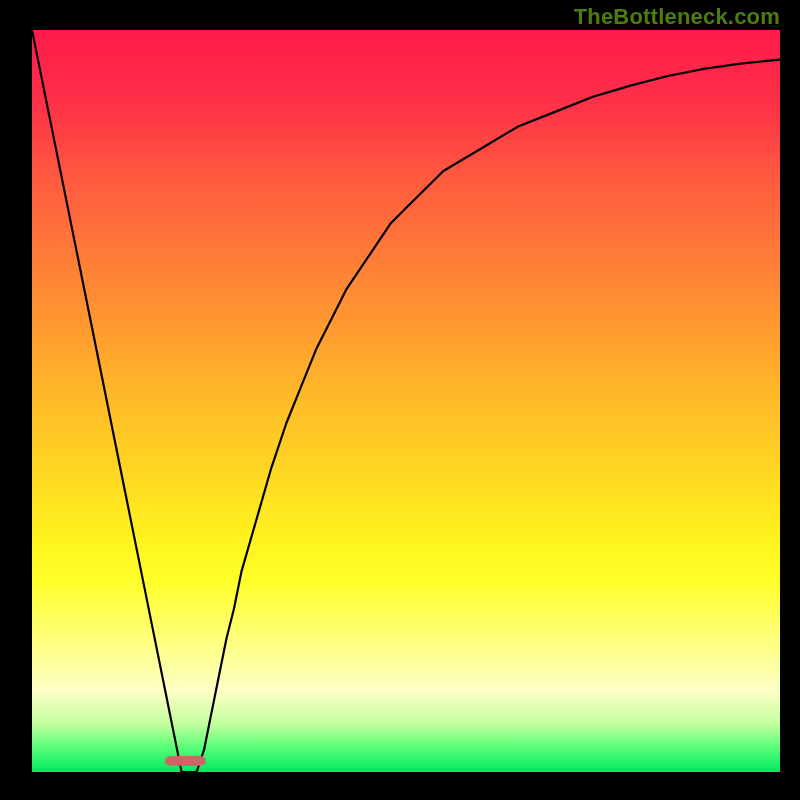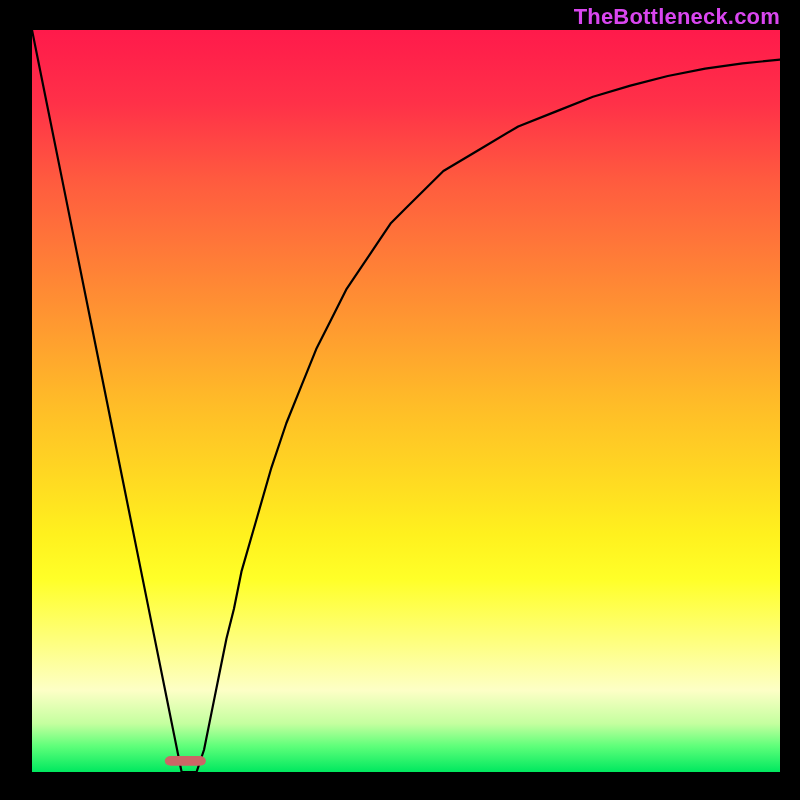--- a/index.html
+++ b/index.html
@@ -18,21 +18,21 @@
     background: #000;
   }
   .plot {
     position: absolute;
     box-sizing: border-box;
   }
   .watermark {
     position: absolute;
     top: 4px;
     right: 20px;
-    color: #d946ef;
+    color: #4d7c0f;
     font-size: 22px;
     font-weight: bold;
     letter-spacing: 0.2px;
     pointer-events: none;
   }
   svg { display: block; }
 </style>
 </head>
 <body>
 

